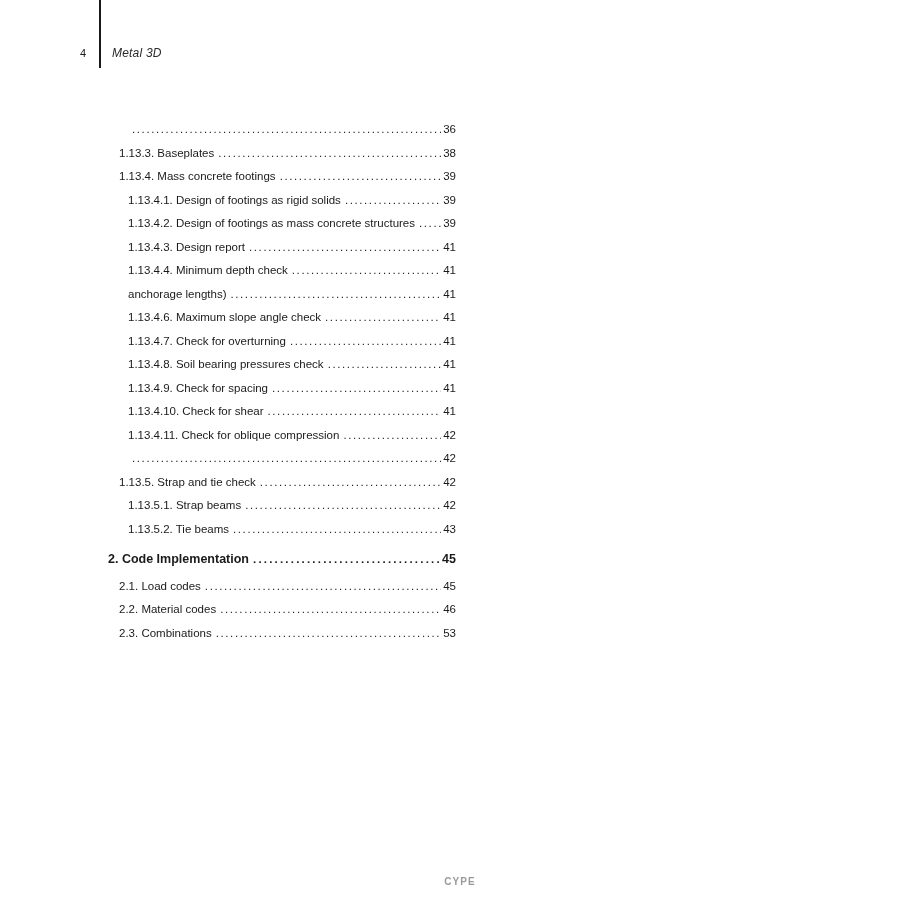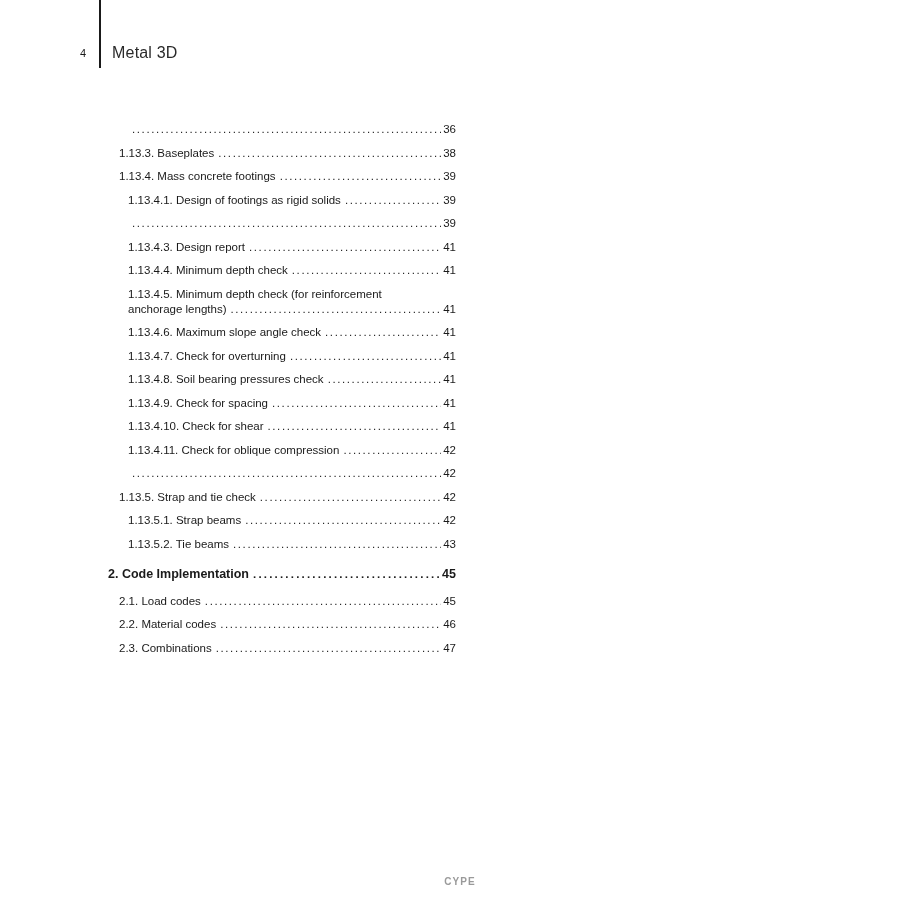--- a/index.html
+++ b/index.html
@@ -30,24 +30,25 @@
     left: 80px;
     top: 46px;
     font-size: 11px;
     color: #1a1a1a;
     line-height: 14px;
   }
   .header-title {
     position: absolute;
     left: 112px;
     top: 46px;
-    font-size: 16px;
+    font-size: 12px;
     color: #2a2a2a;
     line-height: 14px;
     letter-spacing: 0.2px;
+    font-style: italic;
   }
 
   
   .toc {
     position: absolute;
     left: 108px;
     top: 122px;
     width: 348px;
   }
   .toc-entry {
@@ -150,35 +151,35 @@
       <span class="label">1.13.4. Mass concrete footings</span>
       <span class="leader">........................................................................................................................</span>
       <span class="page">39</span>
     </div>
     <div class="toc-entry lvl-3">
       <span class="label">1.13.4.1. Design of footings as rigid solids</span>
       <span class="leader">........................................................................................................................</span>
       <span class="page">39</span>
     </div>
     <div class="toc-entry lvl-3">
+      <span class="label">1.13.4.2. Design of footings as mass concrete structures</span>
       <span class="leader">........................................................................................................................</span>
       <span class="page">39</span>
     </div>
     <div class="toc-entry lvl-3">
       <span class="label">1.13.4.3. Design report</span>
       <span class="leader">........................................................................................................................</span>
       <span class="page">41</span>
     </div>
     <div class="toc-entry lvl-3">
       <span class="label">1.13.4.4. Minimum depth check</span>
       <span class="leader">........................................................................................................................</span>
       <span class="page">41</span>
     </div>
     <div class="toc-entry lvl-3 wrap">
-      <span class="line1">1.13.4.5. Minimum depth check (for reinforcement</span>
       <span class="line2">
         <span class="label">anchorage lengths)</span>
         <span class="leader">........................................................................................................................</span>
         <span class="page">41</span>
       </span>
     </div>
     <div class="toc-entry lvl-3">
       <span class="label">1.13.4.6. Maximum slope angle check</span>
       <span class="leader">........................................................................................................................</span>
       <span class="page">41</span>
@@ -238,17 +239,17 @@
       <span class="page">45</span>
     </div>
     <div class="toc-entry lvl-2">
       <span class="label">2.2. Material codes</span>
       <span class="leader">........................................................................................................................</span>
       <span class="page">46</span>
     </div>
     <div class="toc-entry lvl-2">
       <span class="label">2.3. Combinations</span>
       <span class="leader">........................................................................................................................</span>
-      <span class="page">47</span>
+      <span class="page">53</span>
     </div>
   </div>
 
 <div class="footer-logo">CYPE</div>
 
 </body></html>

